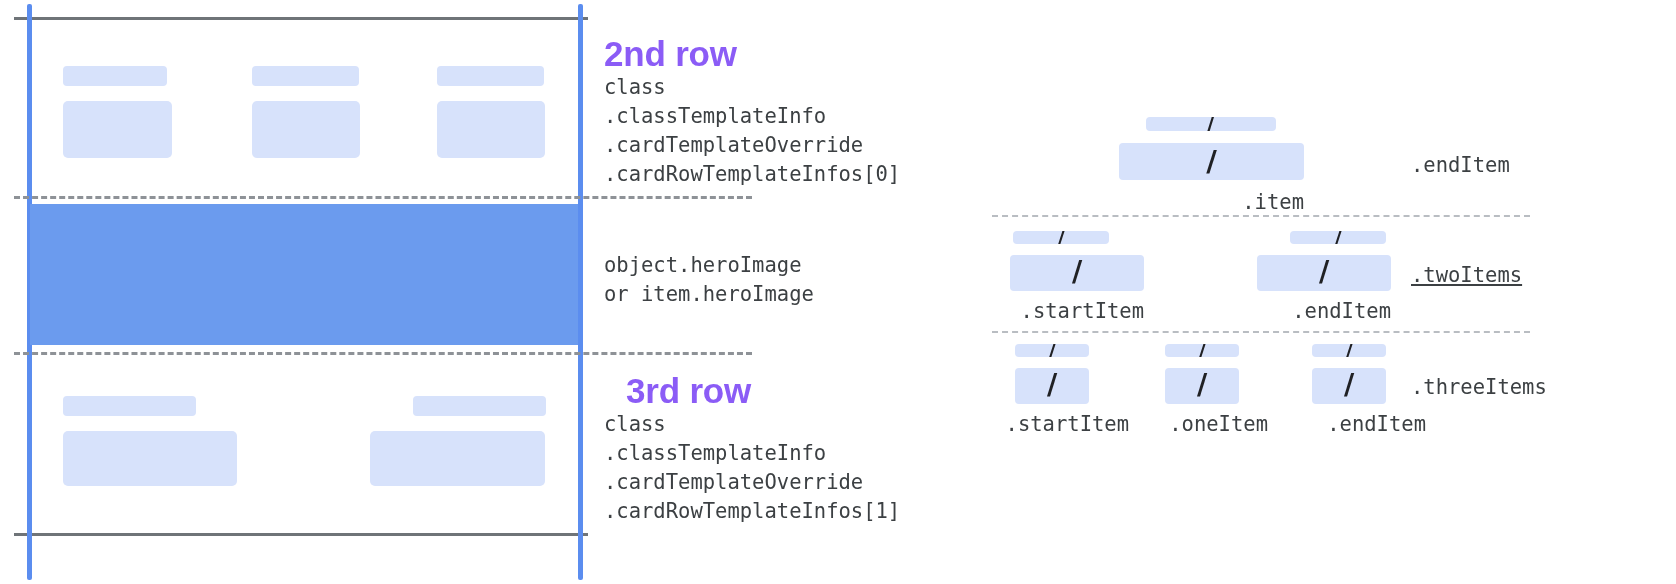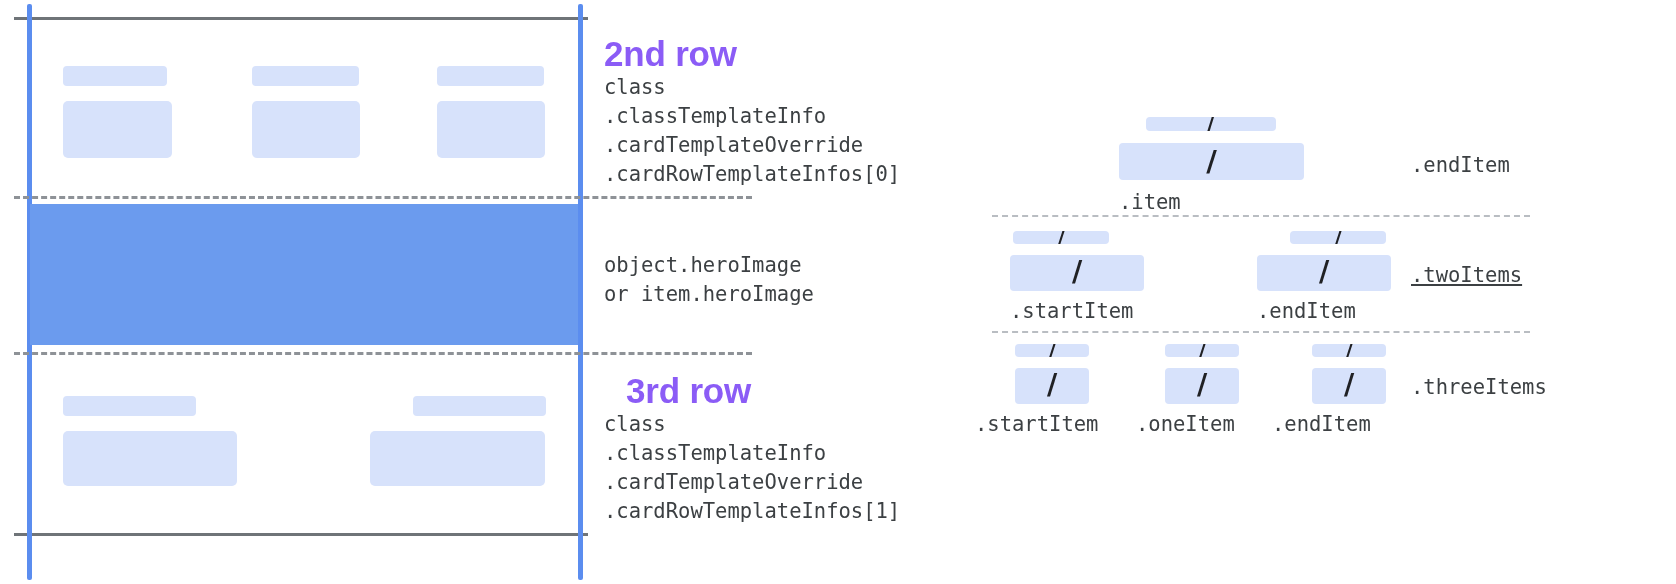--- a/index.html
+++ b/index.html
@@ -52,21 +52,21 @@
     line-height:1;
     white-space:pre;
   }
   .rlabel{
     position:absolute;
     font-family:"DejaVu Sans Mono", monospace;
     font-size:20.5px;
     color:#3c4043;
     white-space:pre;
   }
-  .rlabel-c{text-align:left;}
+  .rlabel-c{text-align:right;}
 </style>
 </head>
 <body>
 
 <div class="stage">
 
   <div class="hline" style="left:14px;top:17px;width:574px;"></div>
   <div class="hline" style="left:14px;top:533px;width:574px;"></div>
 
   <div class="vline" style="left:27px;top:4px;height:576px;"></div>

